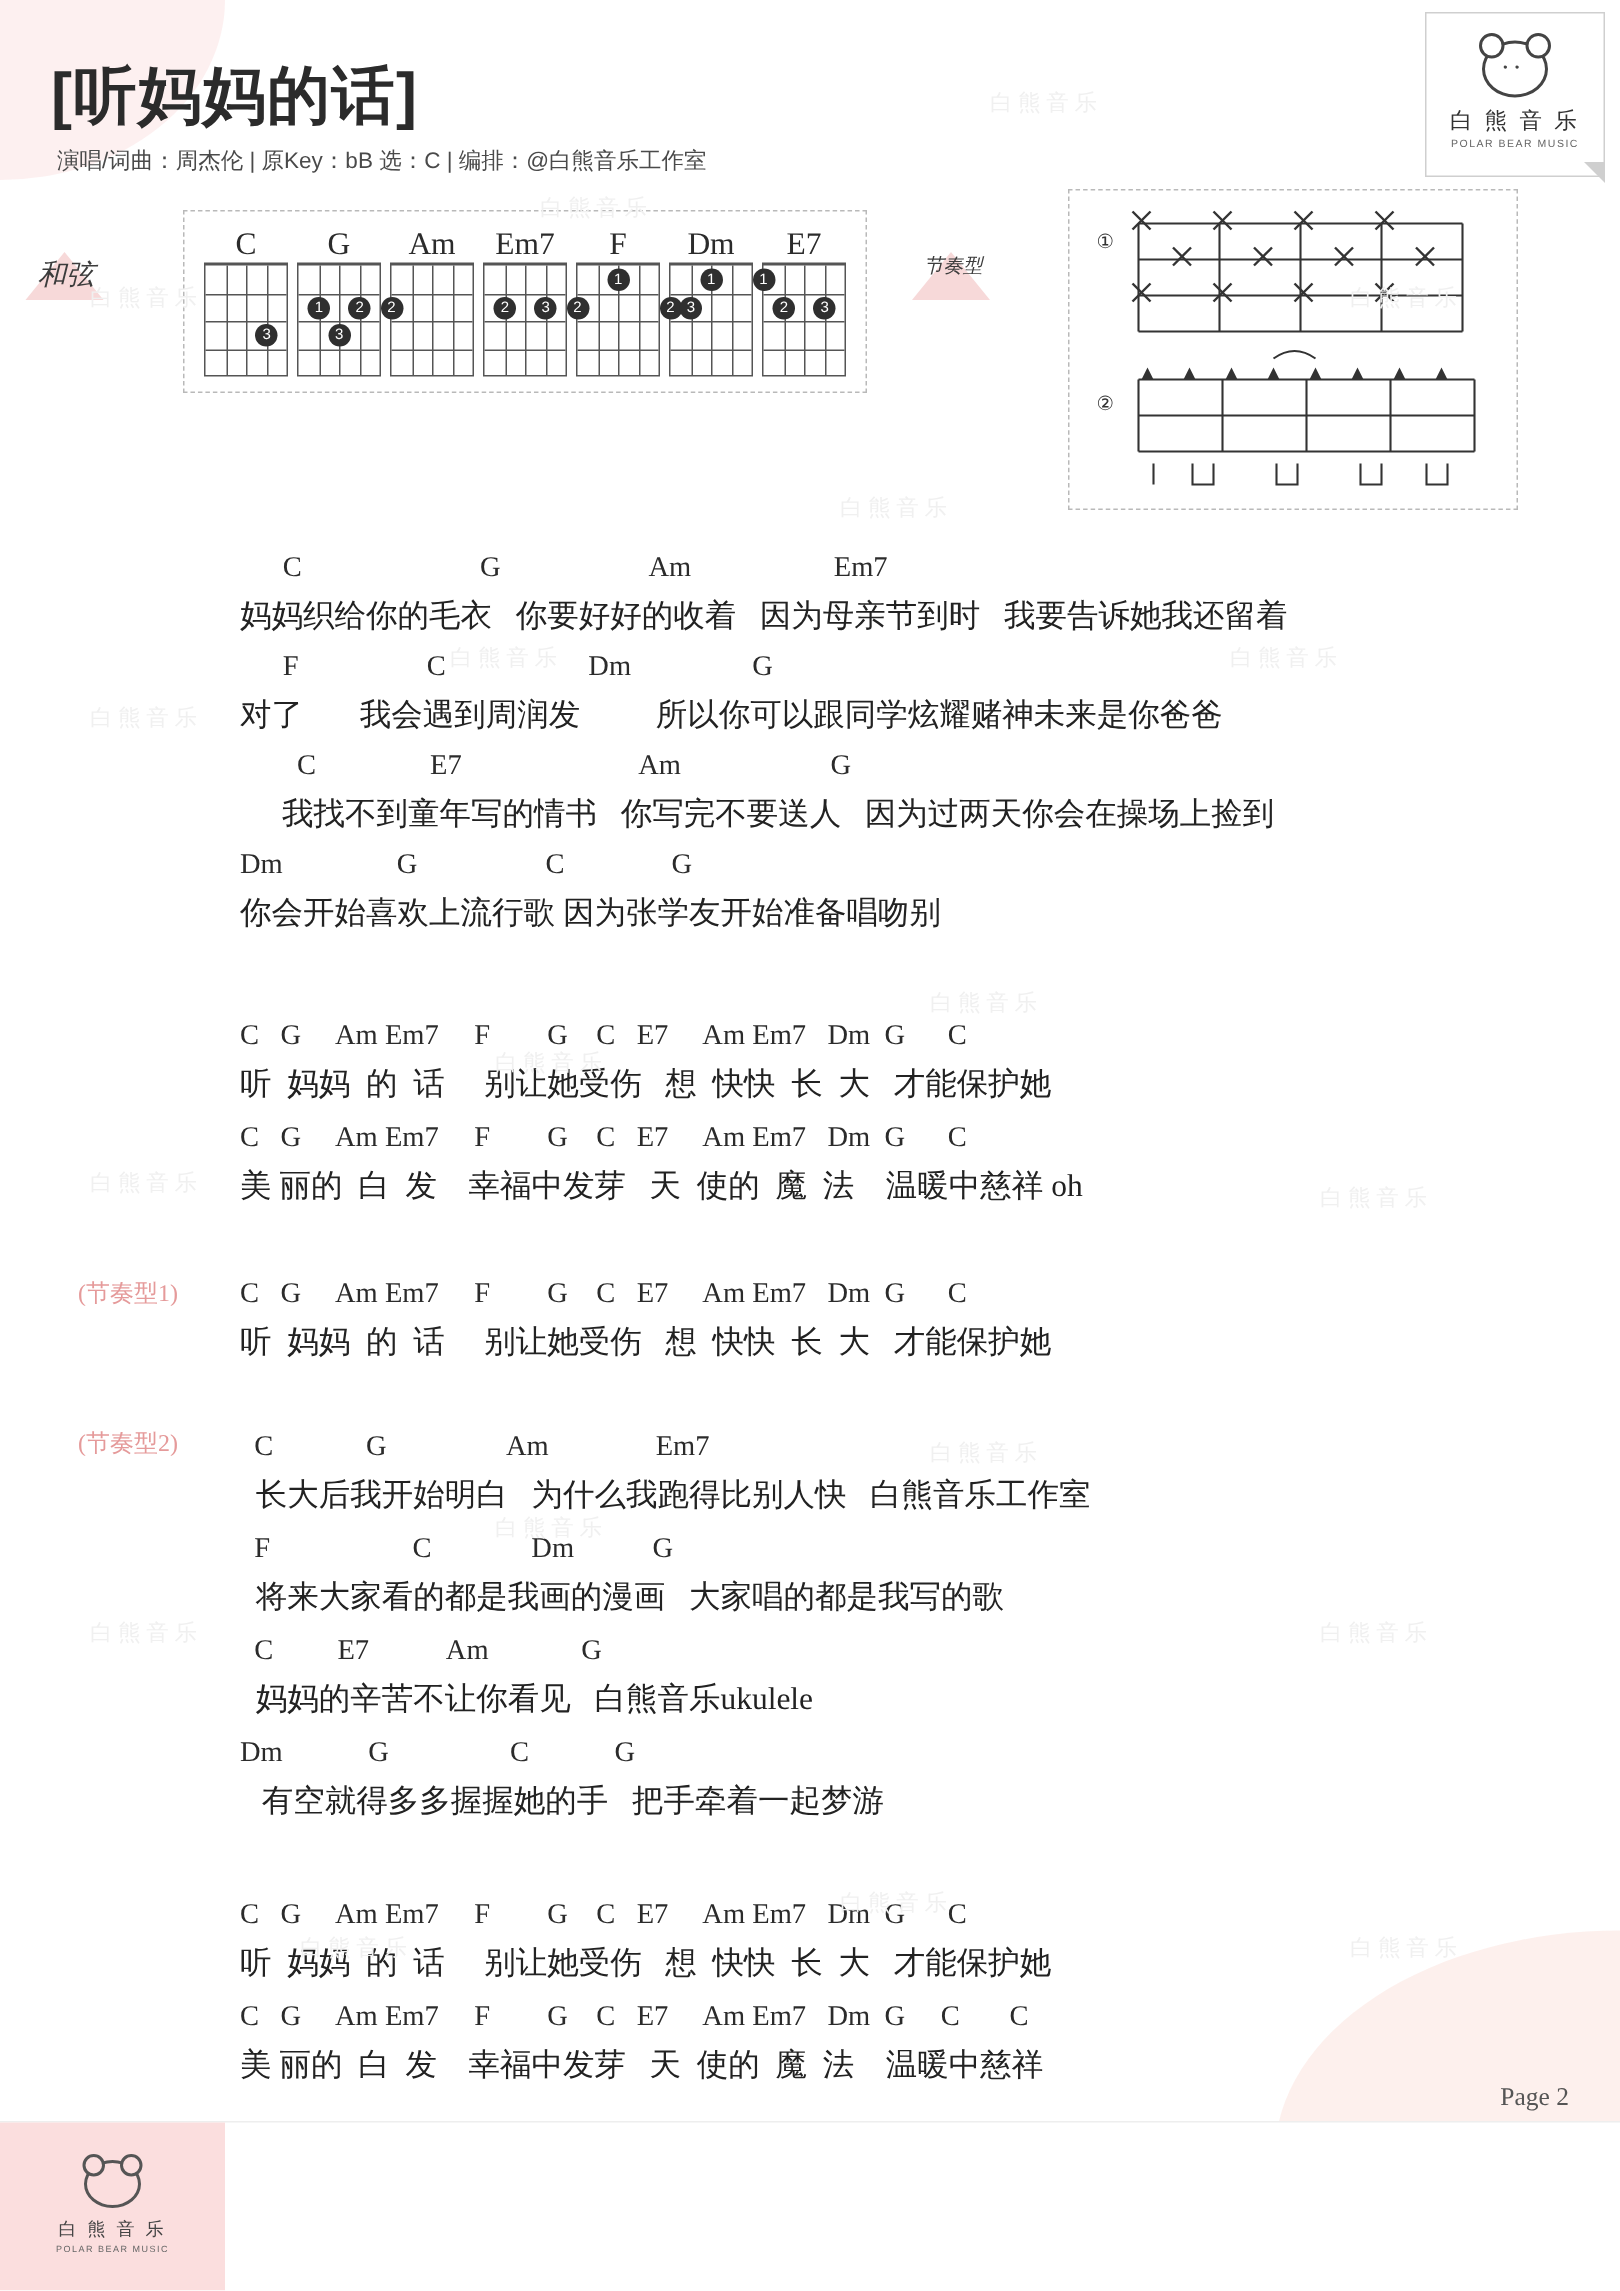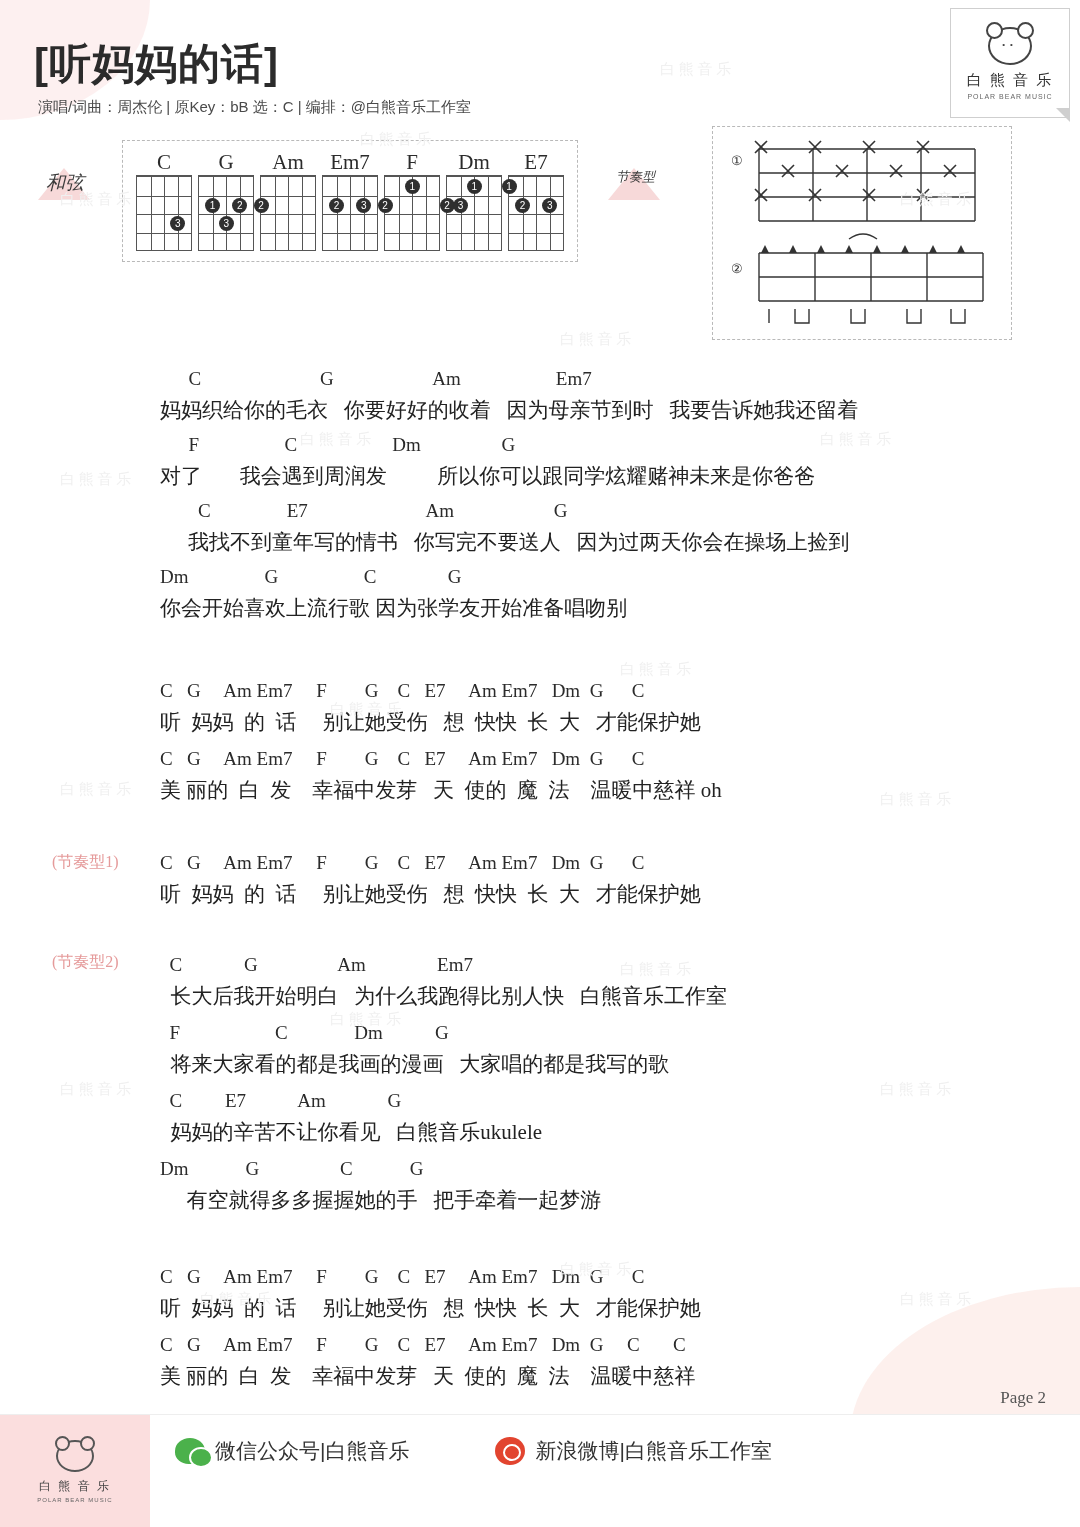--- a/index.html
+++ b/index.html
@@ -52,21 +52,21 @@
     position:absolute; left:34px; top:36px;
     font-size:42px; font-weight:bold; color:#2b2b2b; letter-spacing:1px;
   }
   .subtitle {
     position:absolute; left:38px; top:98px;
     font-size:15px; color:#4a4a4a;
   }
 
   
   .tag-chord {
-    position:absolute; left:38px; top:152px; width:92px; height:48px;
+    position:absolute; left:17px; top:152px; width:92px; height:48px;
   }
   .tag-chord .hill {
     position:absolute; left:0; top:16px; width:0; height:0;
     border-left:26px solid transparent; border-right:26px solid transparent;
     border-bottom:32px solid #f7d9d9;
   }
   .tag-chord .txt {
     position:absolute; left:8px; top:18px; font-size:19px; color:#3c3c3c;
     font-style:italic; font-family:"Liberation Serif", serif;
   }
@@ -394,53 +394,39 @@
     <div class="lyricline" style="position: absolute; left: 160px; top: 776px;">美 丽的  白  发    幸福中发芽   天  使的  魔  法    温暖中慈祥 oh</div>
     <div class="chordline" style="position: absolute; left: 160px; top: 852px;">C   G     Am Em7     F        G    C   E7     Am Em7   Dm  G      C</div>
     <div class="lyricline" style="position: absolute; left: 160px; top: 880px;">听  妈妈  的  话     别让她受伤   想  快快  长  大   才能保护她</div>
     <div class="chordline" style="position: absolute; left: 160px; top: 954px;">  C             G                 Am               Em7</div>
     <div class="lyricline" style="position: absolute; left: 160px; top: 982px;">  长大后我开始明白   为什么我跑得比别人快   白熊音乐工作室</div>
     <div class="chordline" style="position: absolute; left: 160px; top: 1022px;">  F                    C              Dm           G</div>
     <div class="lyricline" style="position: absolute; left: 160px; top: 1050px;">  将来大家看的都是我画的漫画   大家唱的都是我写的歌</div>
     <div class="chordline" style="position: absolute; left: 160px; top: 1090px;">  C         E7           Am             G</div>
     <div class="lyricline" style="position: absolute; left: 160px; top: 1118px;">  妈妈的辛苦不让你看见   白熊音乐ukulele</div>
     <div class="chordline" style="position: absolute; left: 160px; top: 1158px;">Dm            G                 C            G</div>
-    <div class="lyricline" style="position: absolute; left: 176px; top: 1186px;">  有空就得多多握握她的手   把手牵着一起梦游</div>
+    <div class="lyricline" style="position: absolute; left: 164px; top: 1186px;">  有空就得多多握握她的手   把手牵着一起梦游</div>
     <div class="chordline" style="position: absolute; left: 160px; top: 1266px;">C   G     Am Em7     F        G    C   E7     Am Em7   Dm  G      C</div>
     <div class="lyricline" style="position: absolute; left: 160px; top: 1294px;">听  妈妈  的  话     别让她受伤   想  快快  长  大   才能保护她</div>
     <div class="chordline" style="position: absolute; left: 160px; top: 1334px;">C   G     Am Em7     F        G    C   E7     Am Em7   Dm  G     C       C</div>
     <div class="lyricline" style="position: absolute; left: 160px; top: 1362px;">美 丽的  白  发    幸福中发芽   天  使的  魔  法    温暖中慈祥</div>
   </div>
 
 <div class="rhythm-note" style="left:52px; top:852px;">(节奏型1)</div>
 <div class="rhythm-note" style="left:52px; top:952px;">(节奏型2)</div>
 
 <div class="page-no">Page 2</div>
 
 <div class="footer">
   <div class="footer-left">
     <div class="bearface"></div>
     <div class="cn">白 熊 音 乐</div>
     <div class="en">POLAR BEAR MUSIC</div>
   </div>
   <div class="footer-rows">
-    <div class="frow">
-      <div class="fitem">
-        <span class="ic">
-            <span class="ic-wechat"></span>
-          </span>
-        <span>微信公众号|白熊音乐</span>
-      </div>
-      <div class="fitem second">
-        <span class="ic">
-            <span class="ic-weibo"></span>
-          </span>
-        <span>新浪微博|白熊音乐工作室</span>
-      </div>
-    </div>
   </div>
 </div>
 
 <div class="wm" style="left: 60px; top: 190px;">白 熊 音 乐</div>
 <div class="wm" style="left: 360px; top: 130px;">白 熊 音 乐</div>
 <div class="wm" style="left: 660px; top: 60px;">白 熊 音 乐</div>
 <div class="wm" style="left: 900px; top: 190px;">白 熊 音 乐</div>
 <div class="wm" style="left: 60px; top: 470px;">白 熊 音 乐</div>
 <div class="wm" style="left: 300px; top: 430px;">白 熊 音 乐</div>
 <div class="wm" style="left: 560px; top: 330px;">白 熊 音 乐</div>

